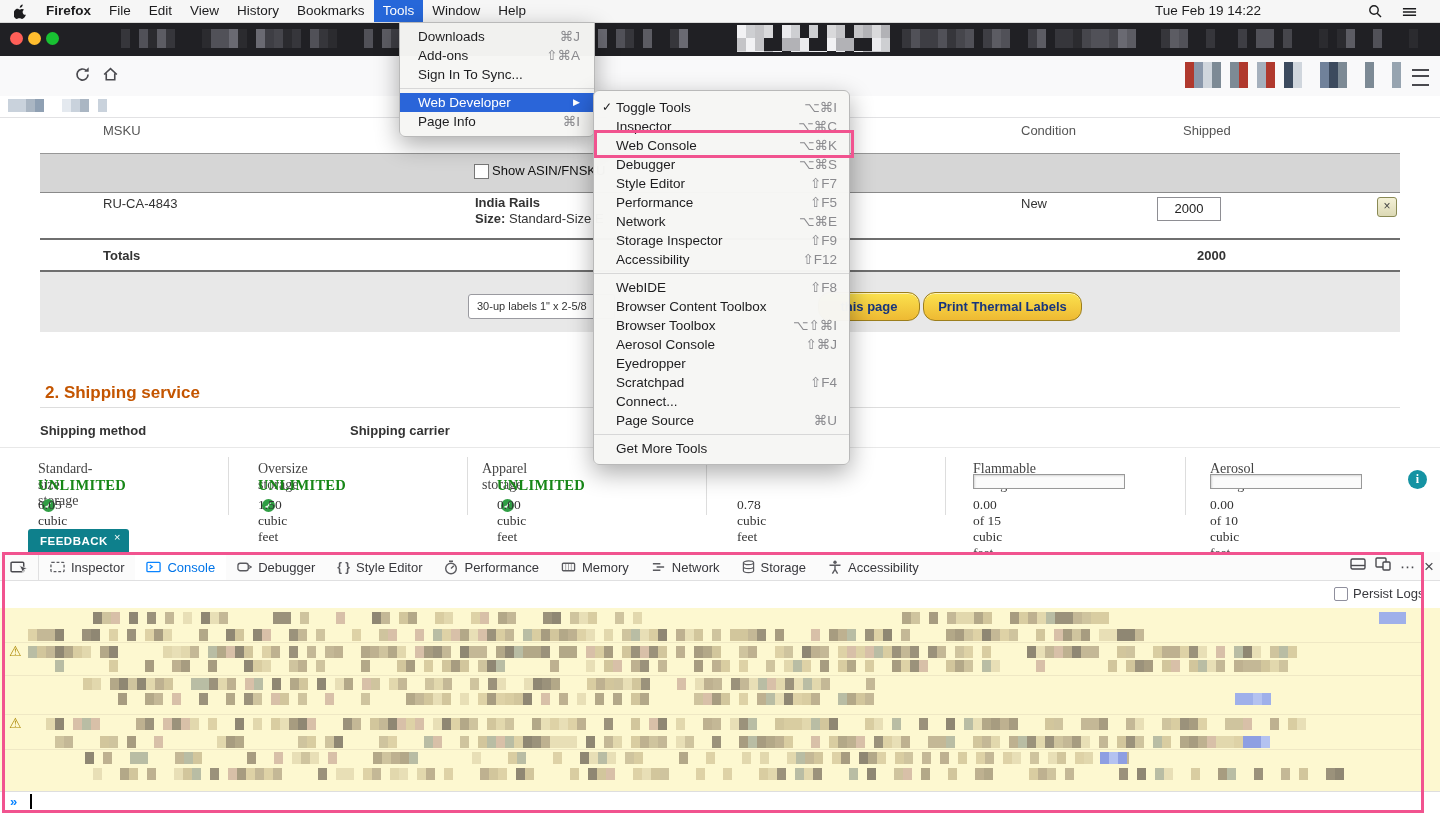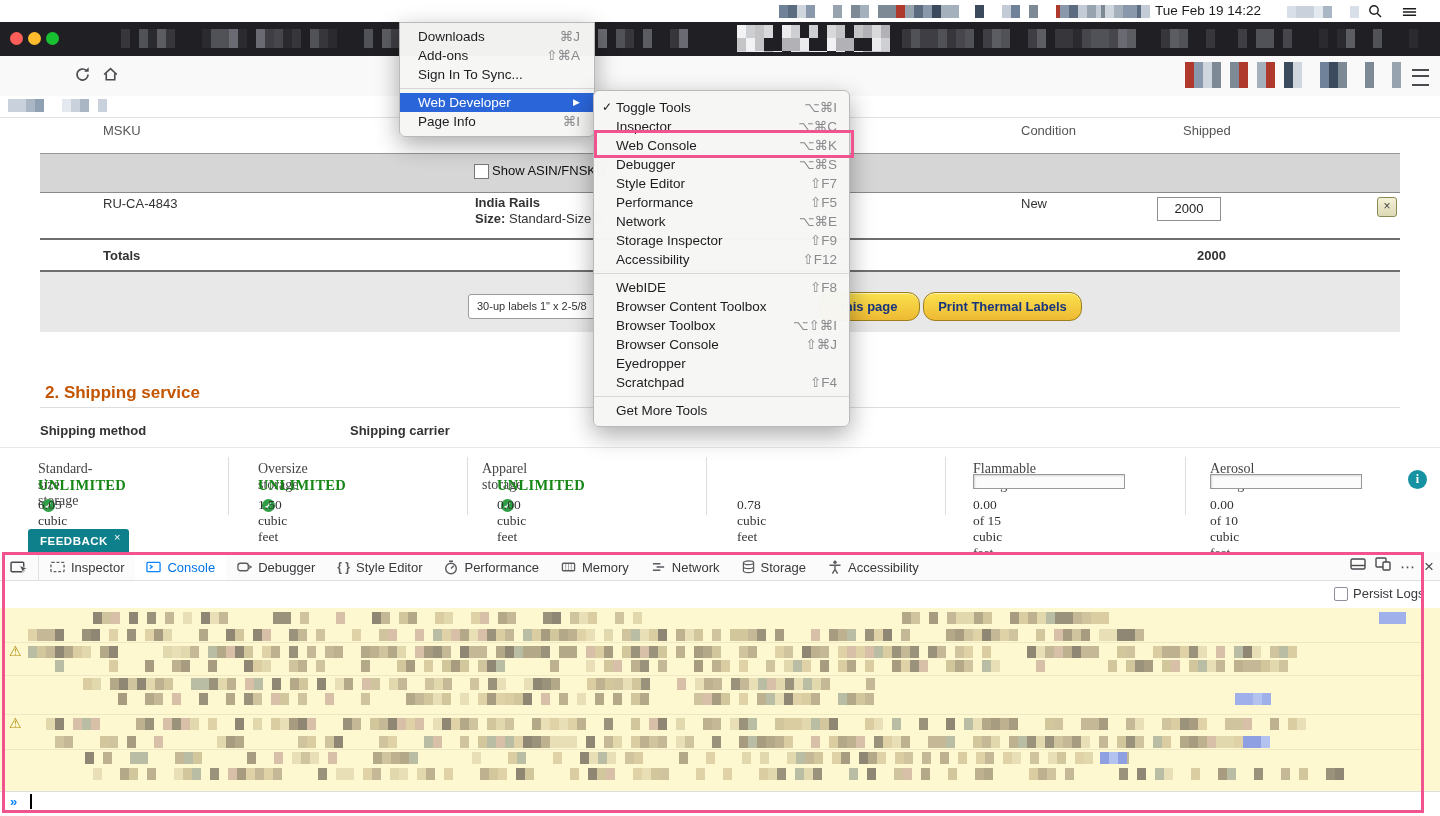--- a/index.html
+++ b/index.html
@@ -83,20 +83,36 @@
   .pinkbox{position:absolute;border:3px solid #f1538f;z-index:60;pointer-events:none;}
   
   .mosaic{position:absolute;z-index:5;}
   .mosaic i{position:absolute;display:block;}
 </style>
 </head>
 <body>
 
 <div id="root">
 
+  <div class="abs menubar">
+    <span class="apple">
+      <svg viewBox="0 0 14 16" width="13" height="15">
+          <path fill="#1c1c1e" d="M9.4.5c.1.9-.3 1.8-.8 2.4-.6.7-1.5 1.2-2.4 1.1-.1-.9.4-1.8.9-2.4C7.7.9 8.6.5 9.4.5zM12.8 11.6c-.4 1-.6 1.5-1.2 2.3-.8 1.1-1.9 2.1-3 2.1-1 0-1.4-.7-2.8-.7-1.4 0-1.8.7-2.8.7-1.2 0-2.2-1.1-3-2.3C-1.5 11.2-.3 6.8 2 5.6c1.1-.6 2.2-.6 3.1 0 .7.4 1.5.4 2.3 0 1.1-.6 2.4-.5 3.4.4-1 .6-1.6 1.6-1.5 2.8.1 1.3.8 2.2 2 2.8z"></path>
+        </svg>
+    </span>
+    <span class="mitem bold">Firefox</span>
+    <span class="mitem">File</span>
+    <span class="mitem">Edit</span>
+    <span class="mitem">View</span>
+    <span class="mitem">History</span>
+    <span class="mitem">Bookmarks</span>
+    <span class="mitem active">Tools</span>
+    <span class="mitem">Window</span>
+    <span class="mitem">Help</span>
+  </div>
   <span class="abs mb-clock">Tue Feb 19  14:22</span>
   <span class="abs mb-ico" style="left:1368px">
     <svg viewBox="0 0 14 14" width="14" height="14">
         <circle cx="6" cy="6" r="4.2" fill="none" stroke="#1c1c1e" stroke-width="1.4"></circle>
         <path d="M9.2 9.2L13 13" stroke="#1c1c1e" stroke-width="1.4"></path>
       </svg>
   </span>
   <span class="abs mb-ico" style="left:1402px">
     <svg viewBox="0 0 16 12" width="15" height="12">
         <path d="M1 2.5h14M1 6h14M1 9.5h14" stroke="#1c1c1e" stroke-width="1.5"></path>
@@ -403,31 +419,40 @@
         <span class="gut"></span>
         <span class="lbl">Browser Content Toolbox</span>
       </div>
       <div class="mrow">
         <span class="gut"></span>
         <span class="lbl">Browser Toolbox</span>
         <span class="sc">⌥⇧⌘I</span>
       </div>
       <div class="mrow">
         <span class="gut"></span>
-        <span class="lbl">Browser Console</span>
+        <span class="lbl">Aerosol Console</span>
         <span class="sc">⇧⌘J</span>
       </div>
       <div class="mrow">
         <span class="gut"></span>
         <span class="lbl">Eyedropper</span>
       </div>
       <div class="mrow">
         <span class="gut"></span>
         <span class="lbl">Scratchpad</span>
         <span class="sc">⇧F4</span>
+      </div>
+      <div class="mrow">
+        <span class="gut"></span>
+        <span class="lbl">Connect...</span>
+      </div>
+      <div class="mrow">
+        <span class="gut"></span>
+        <span class="lbl">Page Source</span>
+        <span class="sc">⌘U</span>
       </div>
       <div class="msep"></div>
       <div class="mrow">
         <span class="gut"></span>
         <span class="lbl">Get More Tools</span>
       </div>
     </div>
 
   <div class="pinkbox" style="left:594px;top:130px;width:254px;height:22px"></div>
   <div class="pinkbox" style="left:2px;top:552px;width:1416px;height:255px"></div>

